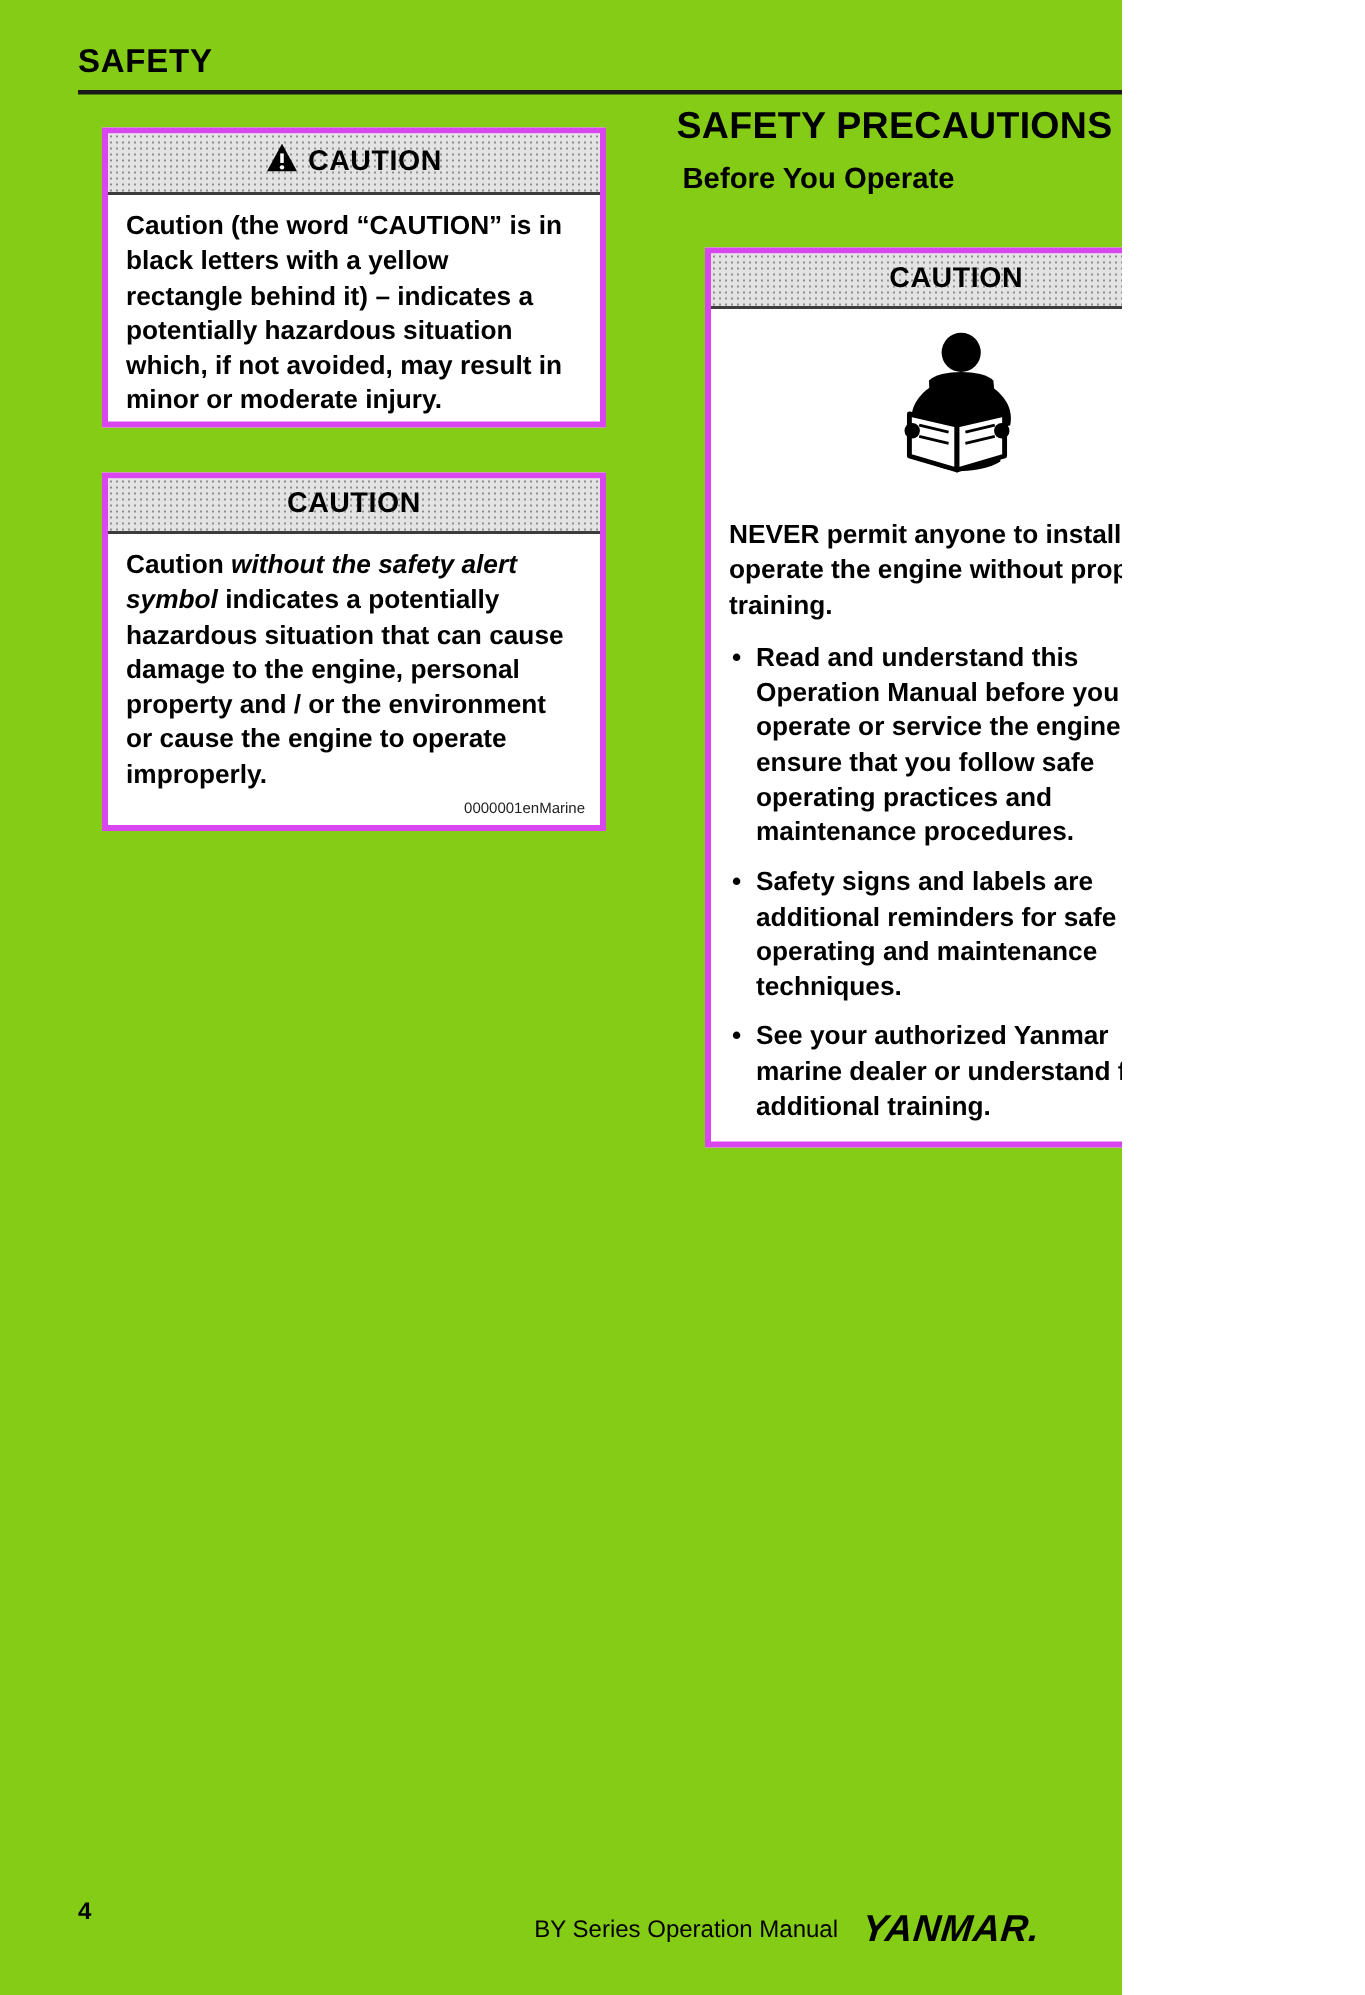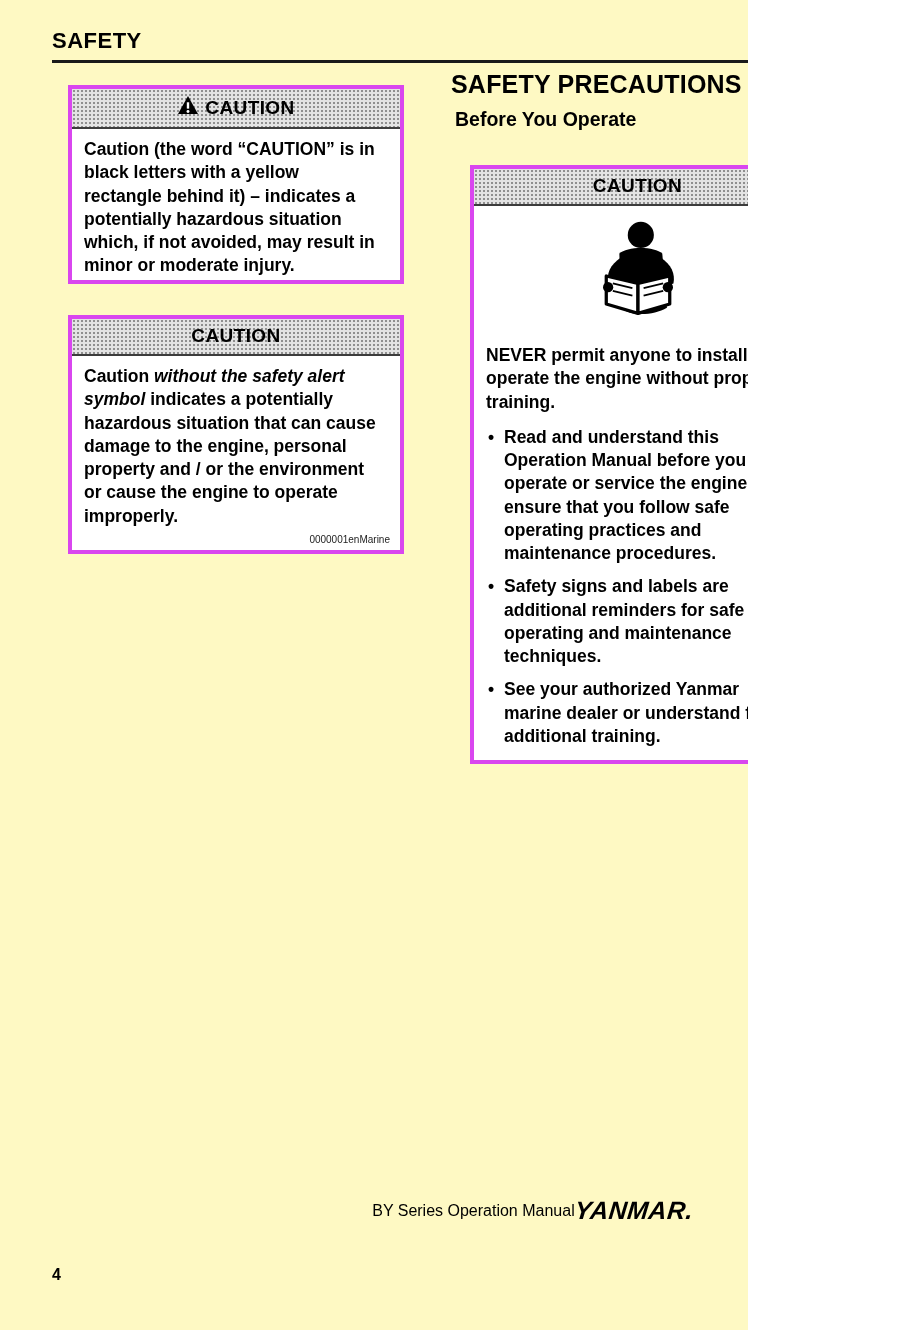--- a/index.html
+++ b/index.html
@@ -1,21 +1,21 @@
 <!DOCTYPE html>
 <html><head>
 <meta charset="utf-8">
 <style>
   * { box-sizing: border-box; }
   html,body { margin:0; padding:0; background:#ffffff; }
   .page {
     position: relative;
     width: 748px;
     height: 1330px;
-    background: #fef9c3;
+    background: #84cc16;
     font-family: "Liberation Sans", sans-serif;
     color: #000;
     overflow: hidden;
   }
 
   
   .page-header-title {
     position: absolute;
     left: 52px; top: 28px;
     font-size: 22px;
@@ -102,23 +102,24 @@
 
   
   .footer-page-number {
     position: absolute;
     left: 52px; top: 1266px;
     font-size: 16px;
     font-weight: bold;
   }
   .footer-right {
     position: absolute;
-    right: 55px; top: 1196px;
+    right: 55px; top: 1272px;
     display: flex;
     align-items: center;
+    gap: 16px;
   }
   .footer-manual-name {
     font-size: 16px;
     font-weight: normal;
   }
   .footer-logo {
     font-size: 25px;
     font-weight: bold;
     font-style: italic;
     letter-spacing: 0.5px;

